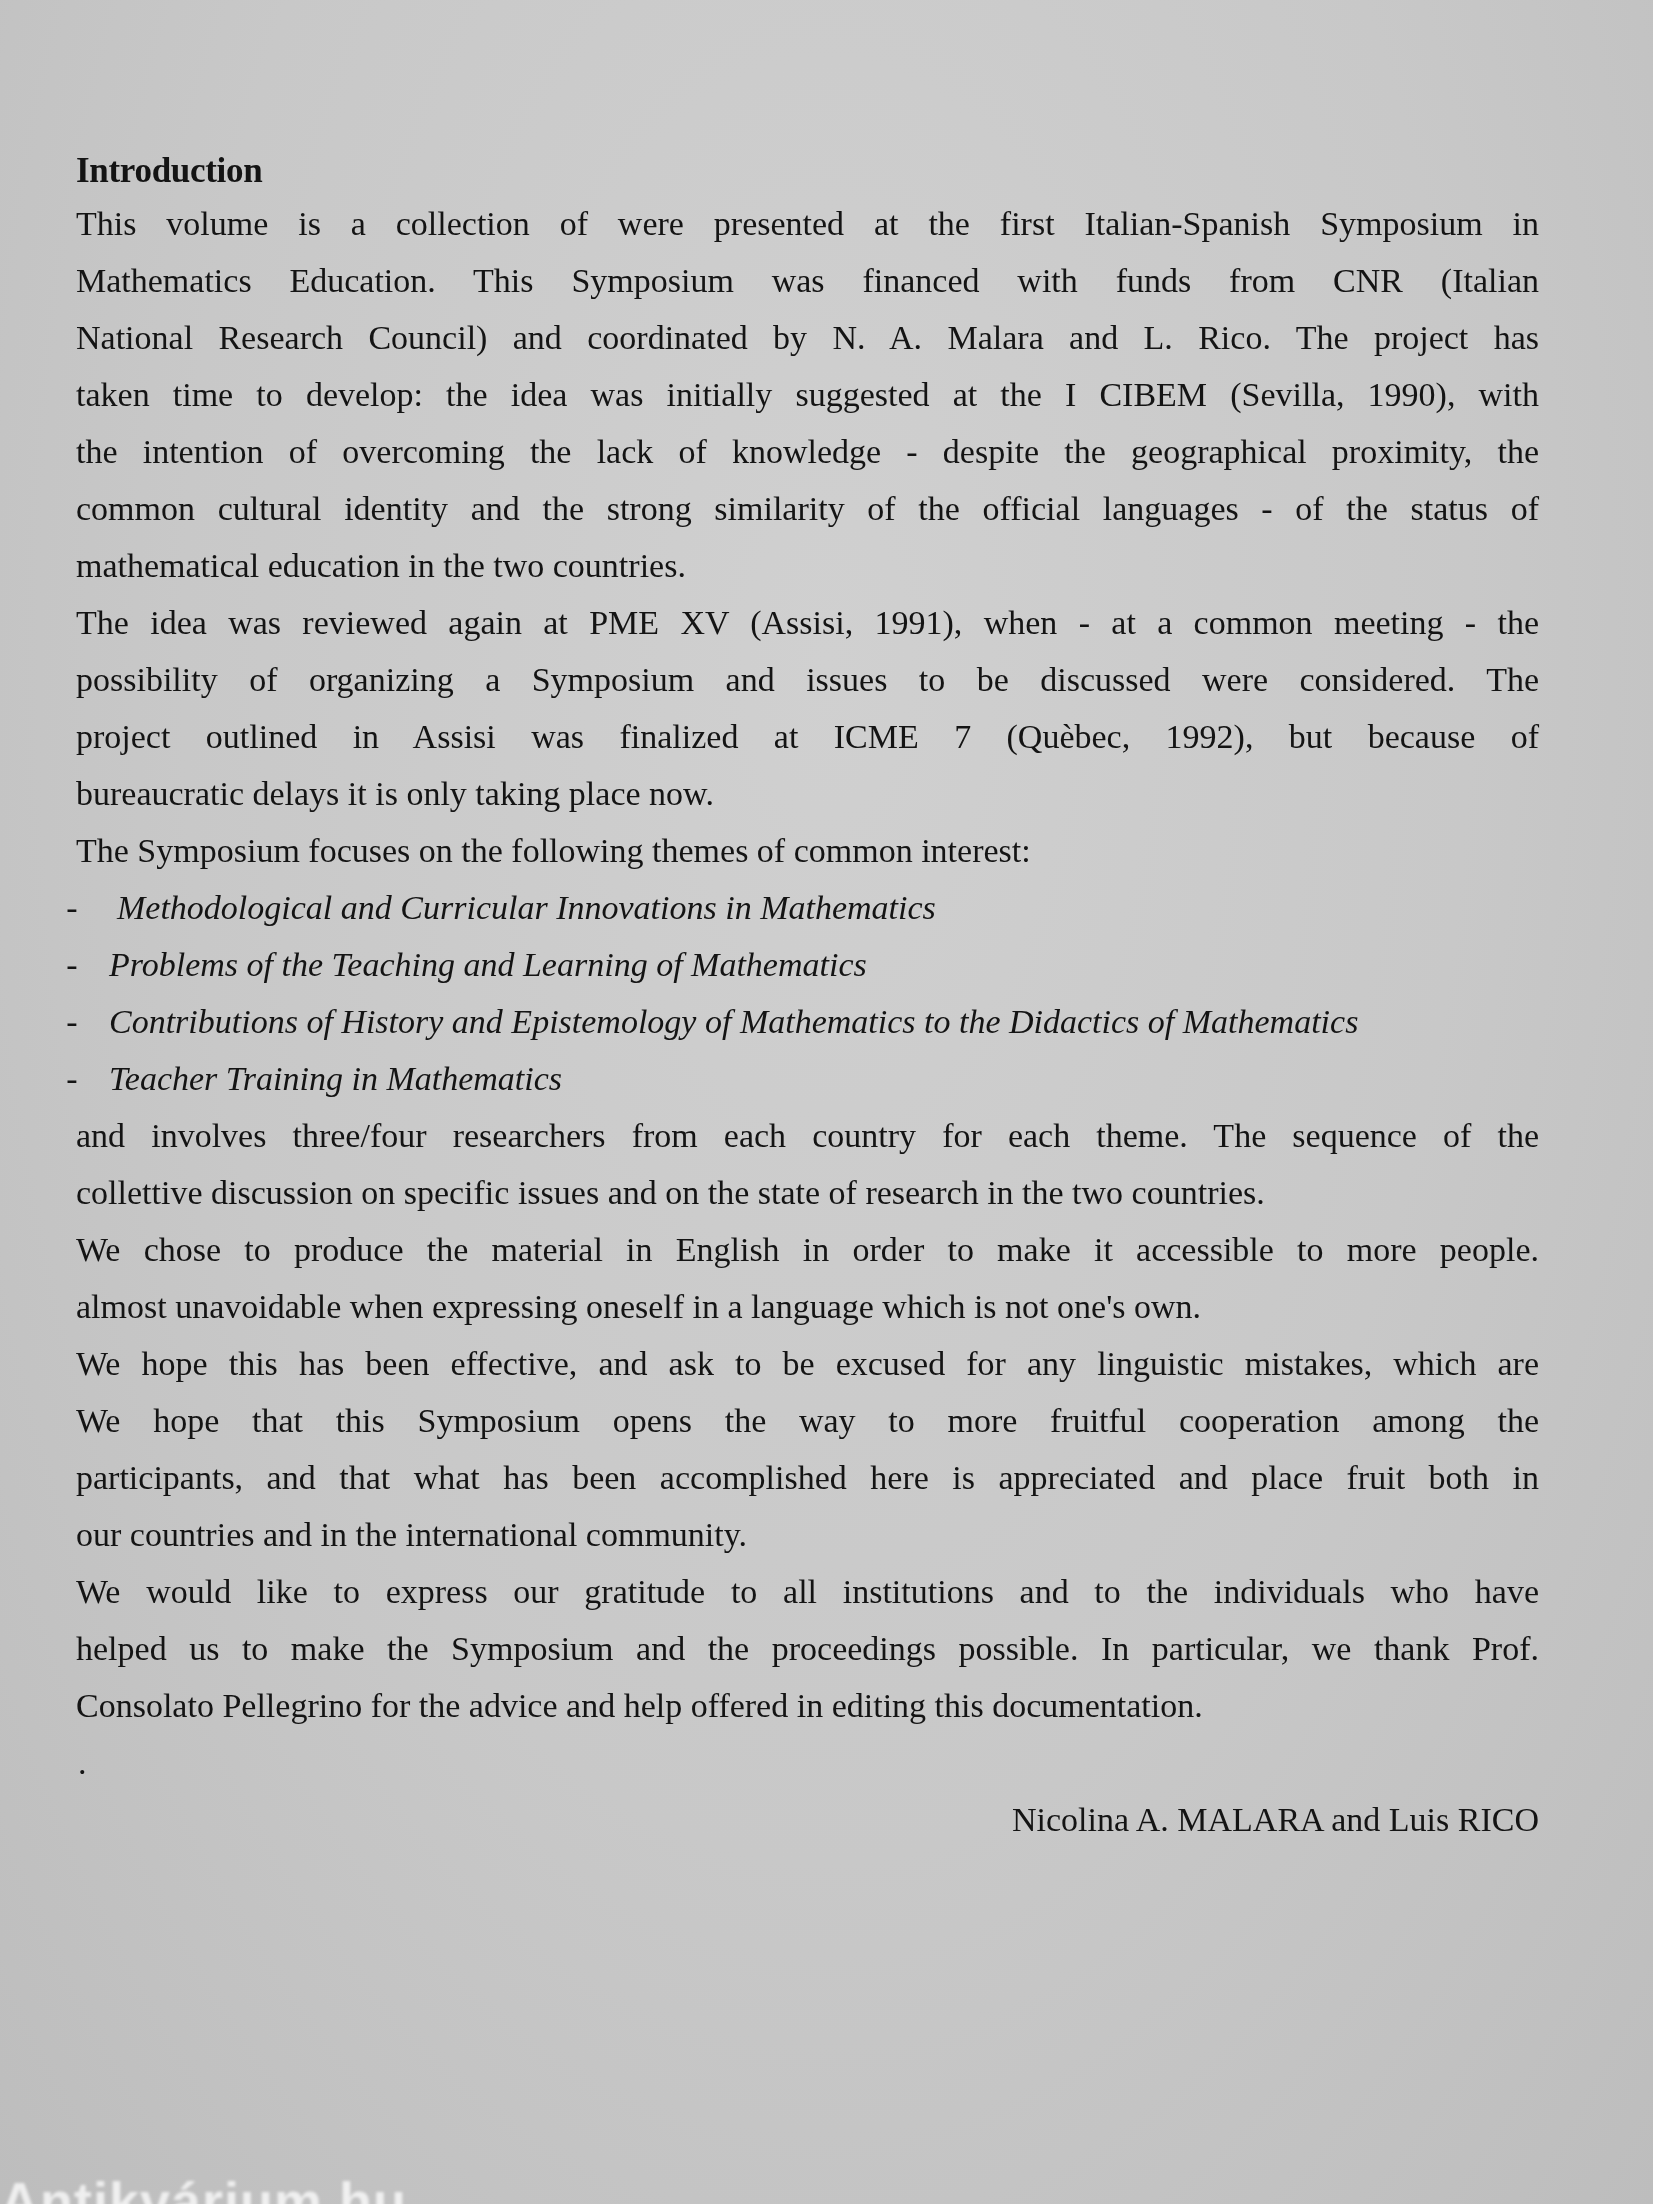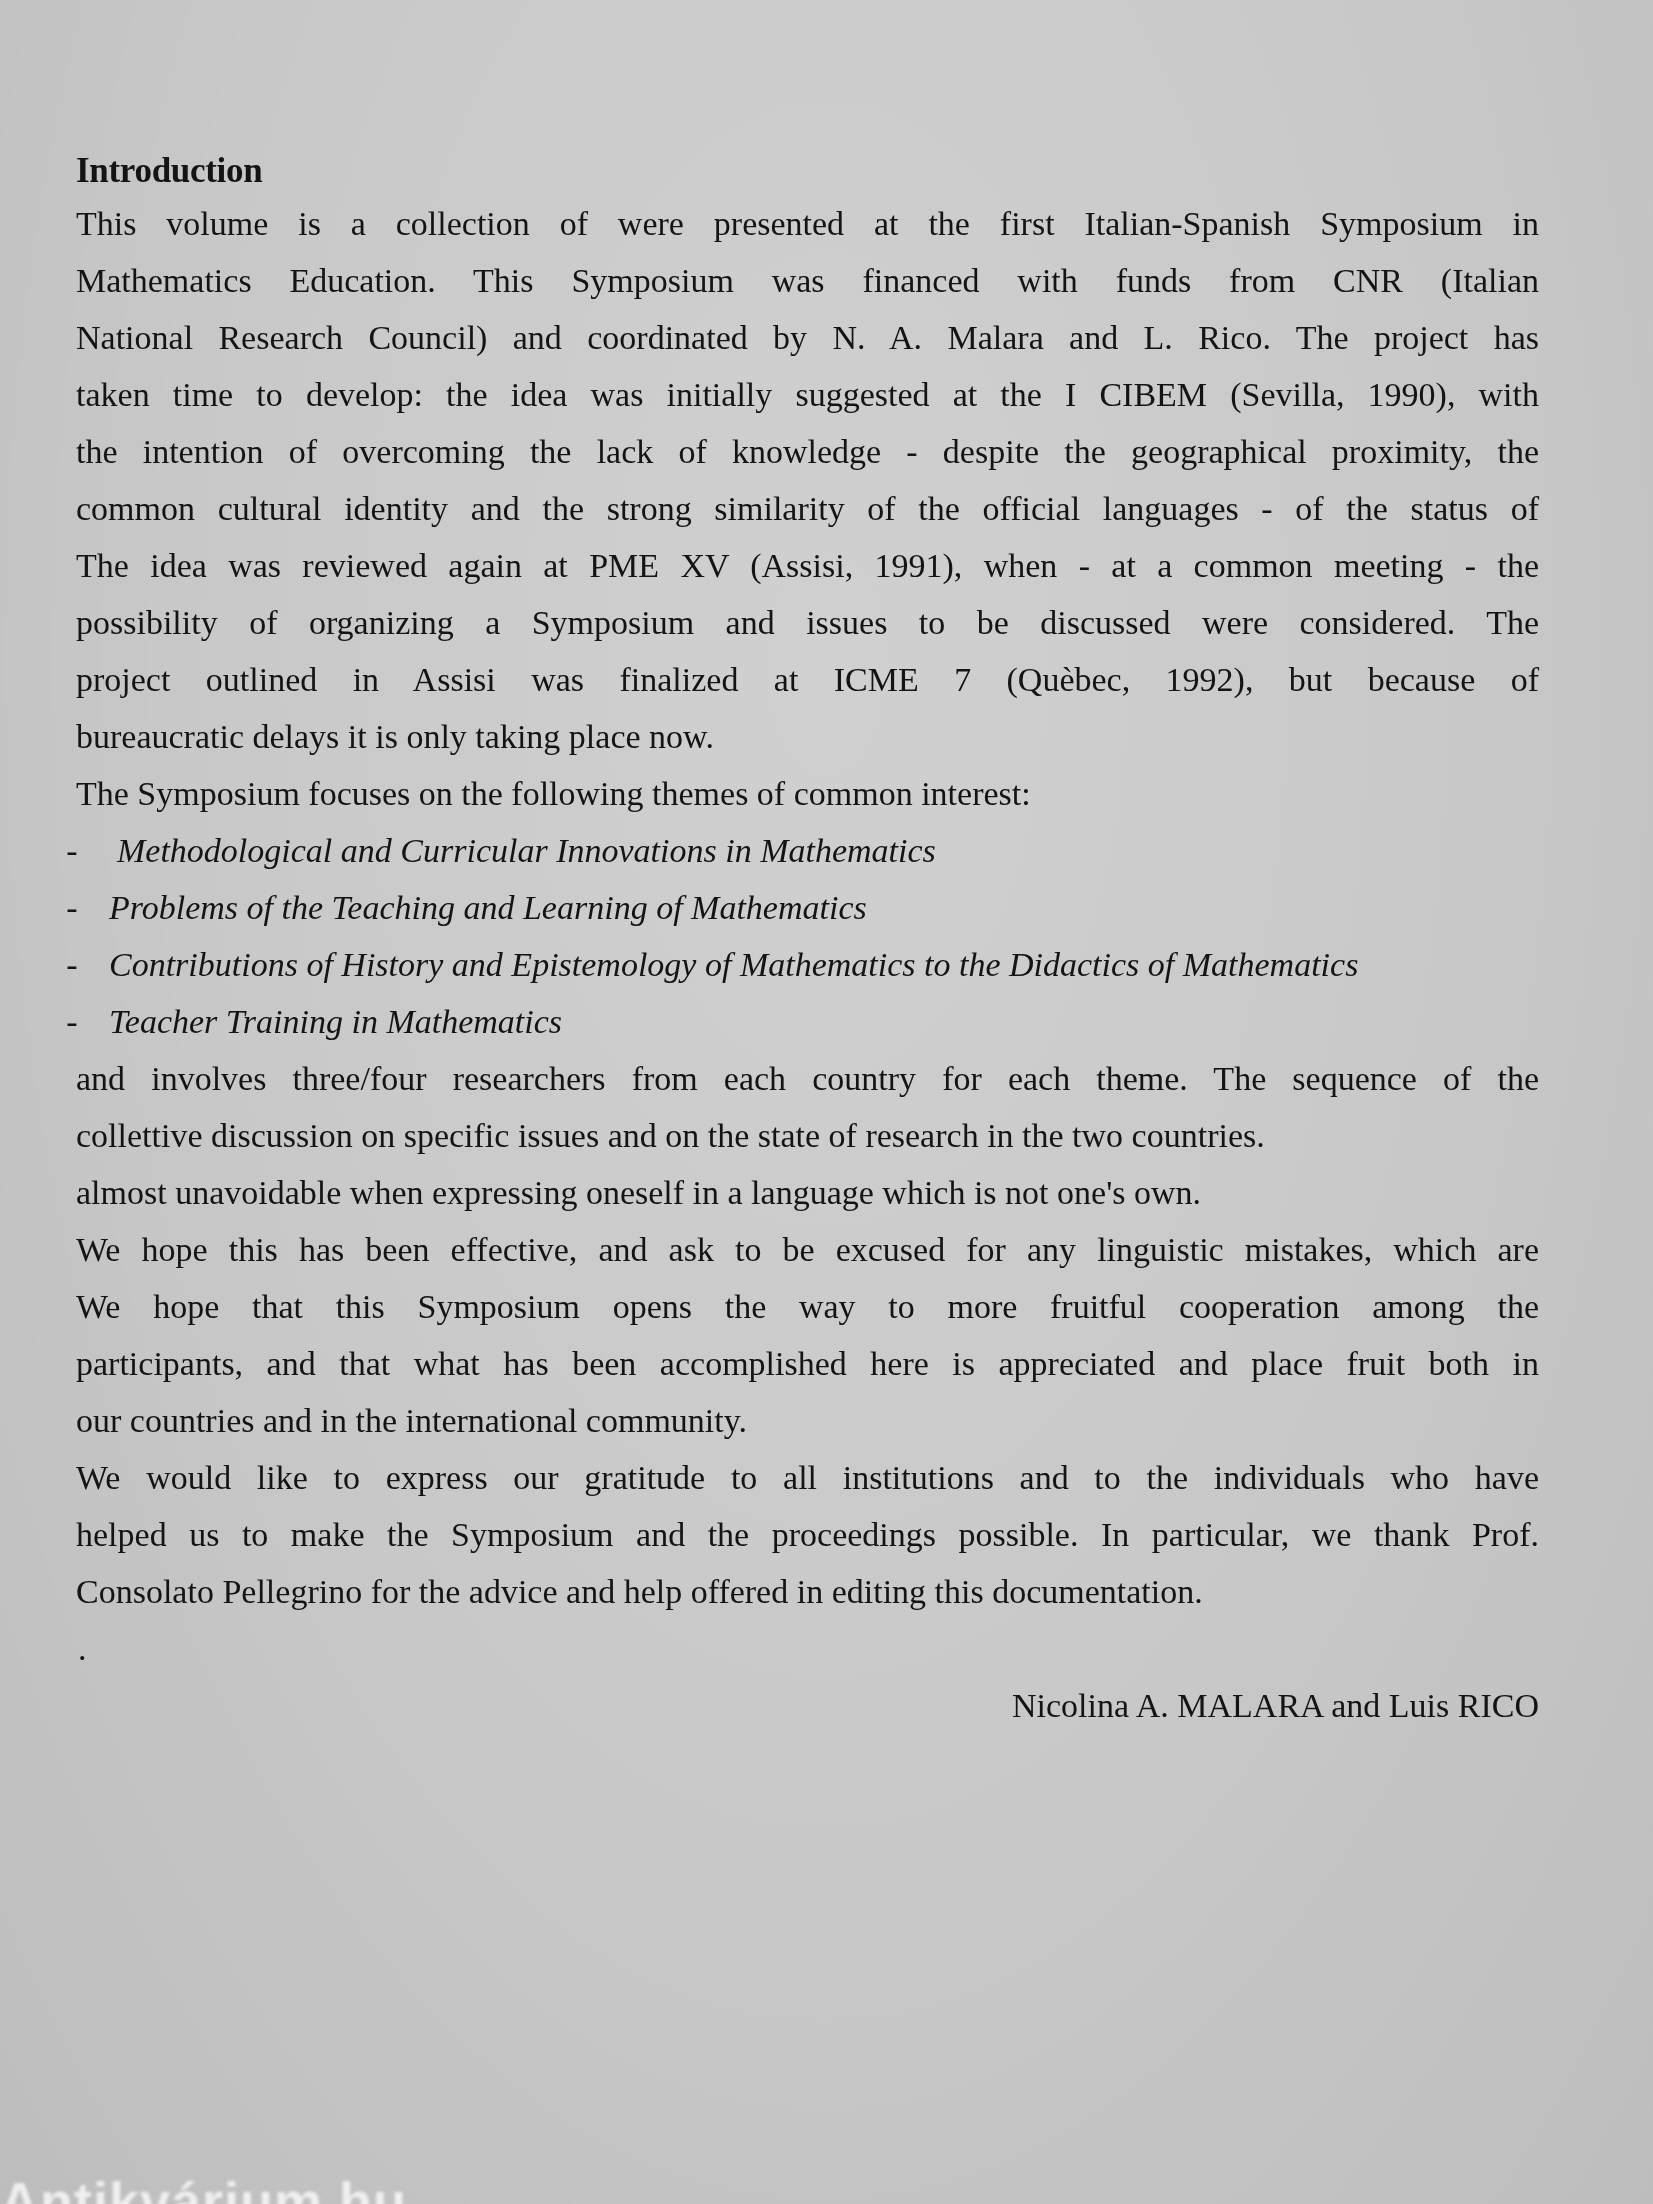--- a/index.html
+++ b/index.html
@@ -103,20 +103,21 @@
 
   <h1 class="heading">Introduction</h1>
 
   <div>
     <span class="line">This volume is a collection of were presented at the first Italian-Spanish Symposium in</span>
     <span class="line">Mathematics Education. This Symposium was financed with funds from CNR (Italian</span>
     <span class="line">National Research Council) and coordinated by N. A. Malara and L. Rico. The project has</span>
     <span class="line">taken time to develop: the idea was initially suggested at the I CIBEM (Sevilla, 1990), with</span>
     <span class="line">the intention of overcoming the lack of knowledge - despite the geographical proximity, the</span>
     <span class="line">common cultural identity and the strong similarity of the official languages - of the status of</span>
+    <span class="line last">mathematical education in the two countries.</span>
   </div>
 
   <div>
     <span class="line">The idea was reviewed again at PME XV (Assisi, 1991), when - at a common meeting - the</span>
     <span class="line">possibility of organizing a Symposium and issues to be discussed were considered. The</span>
     <span class="line">project outlined in Assisi was finalized at ICME 7 (Quèbec, 1992), but because of</span>
     <span class="line last">bureaucratic delays it is only taking place now.</span>
   </div>
 
   <div>
@@ -139,20 +140,21 @@
         <span class="dash">-</span>
         <span class="txt">Teacher Training in Mathematics</span>
       </div>
     </div>
 
     <span class="line">and involves three/four researchers from each country for each theme. The sequence of the</span>
     <span class="line last">collettive discussion on specific issues and on the state of research in the two countries.</span>
   </div>
 
   <div>
+    <span class="line">We chose to produce the material in English in order to make it accessible to more people.</span>
     <span class="line last">almost unavoidable when expressing oneself in a language which is not one's own.</span>
     <span class="line">We hope this has been effective, and ask to be excused for any linguistic mistakes, which are</span>
   </div>
 
   <div>
     <span class="line">We hope that this Symposium opens the way to more fruitful cooperation among the</span>
     <span class="line">participants, and that what has been accomplished here is appreciated and place fruit both in</span>
     <span class="line last">our countries and in the international community.</span>
   </div>
 

